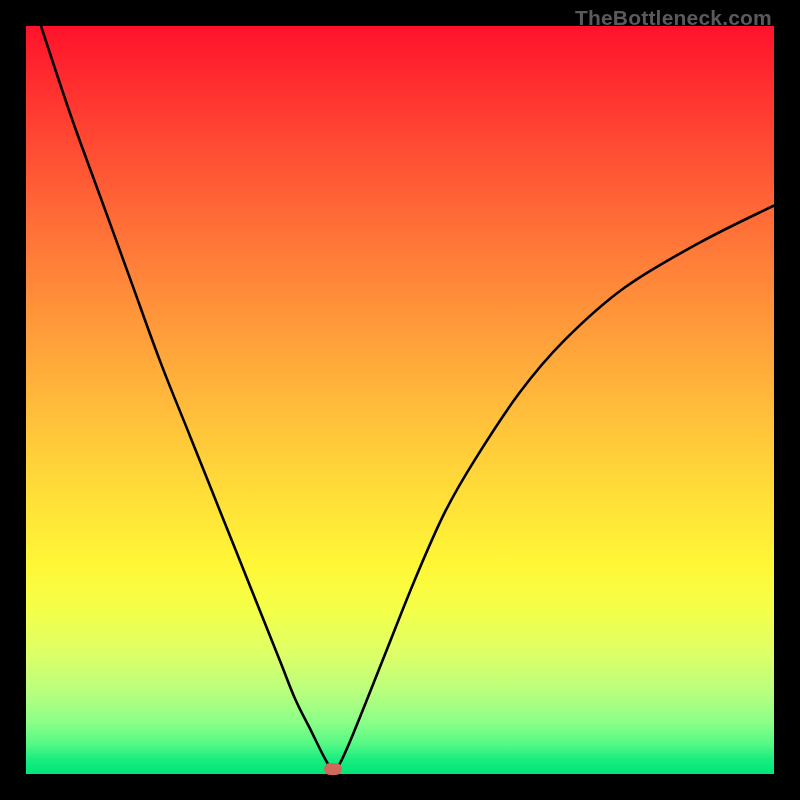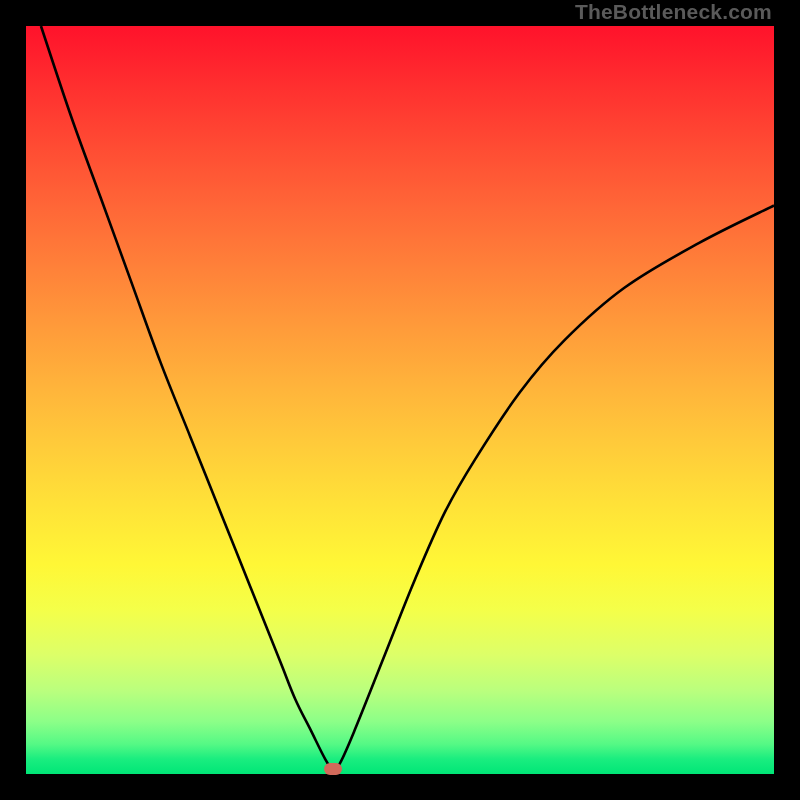--- a/index.html
+++ b/index.html
@@ -40,21 +40,21 @@
       #ddff68 84%,
       #b9ff7e 89%,
       #8cff88 93%,
       #55f985 96%,
       #1aed7f 98%,
       #00e677 100%
     );
   }
   .watermark {
     position: absolute;
-    top: 0;
+    top: 6px;
     right: 28px;
     font-family: Arial, Helvetica, sans-serif;
     font-size: 21px;
     font-weight: 600;
     color: #5a5a5a;
     letter-spacing: 0.2px;
   }
   svg.curve {
     position: absolute;
     left: 0;

